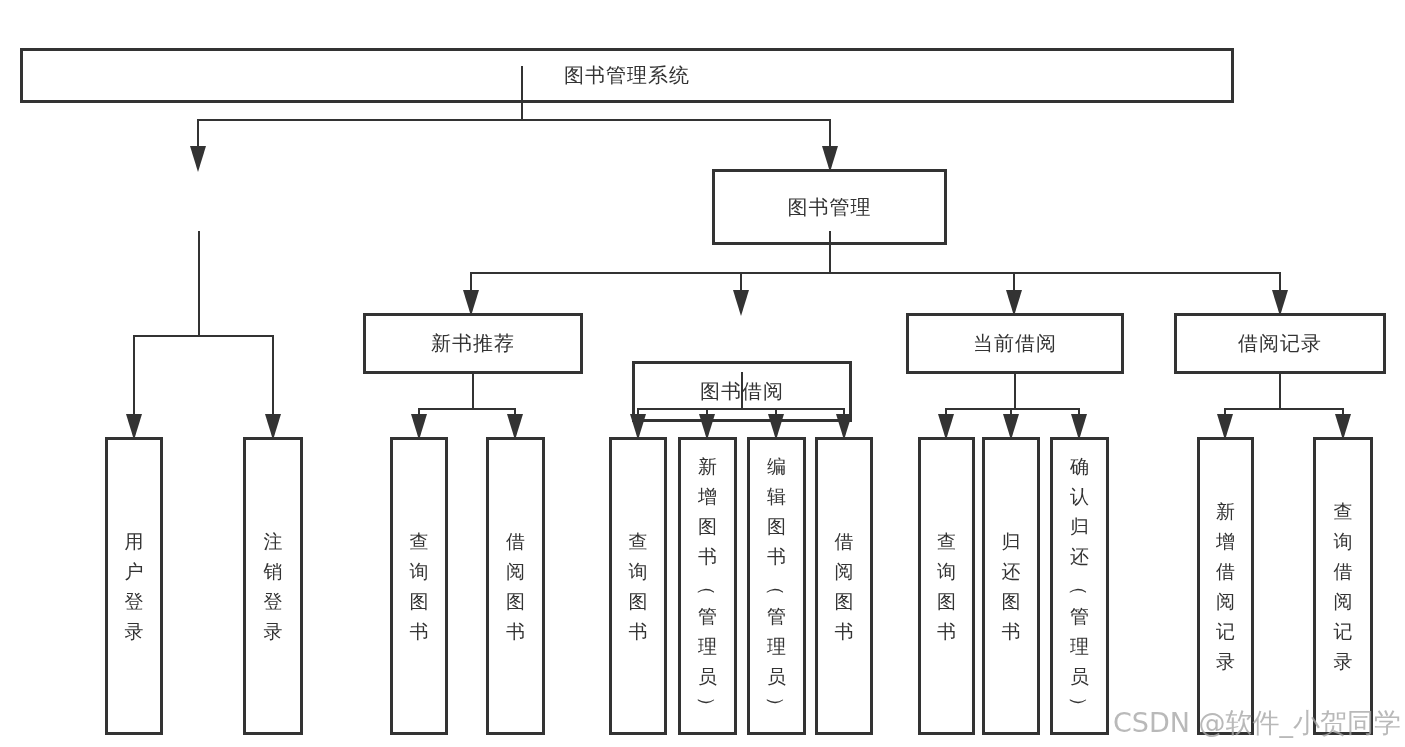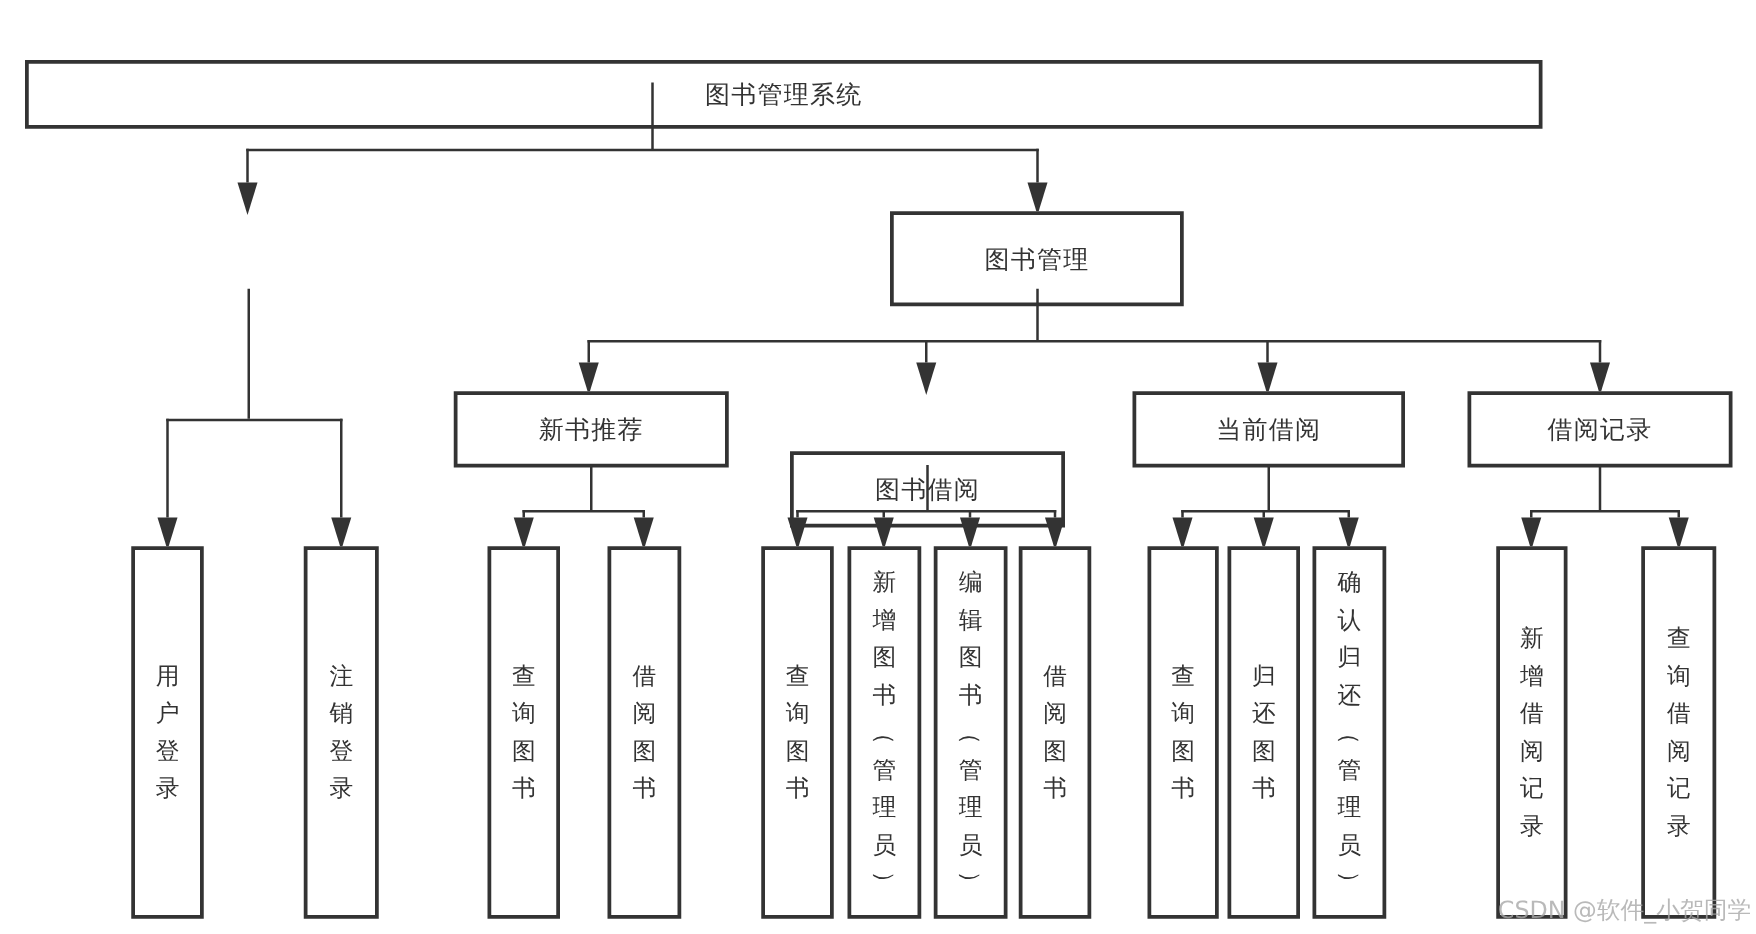--- a/index.html
+++ b/index.html
@@ -28,21 +28,21 @@
   .vline { position:absolute; width:2px; background:#333333; }
   .arrow { position:absolute; width:2px; background:#333333; }
   .arrow::after {
     content:""; position:absolute; left:-7px; top:100%;
     width:0; height:0;
     border-left:8px solid transparent; border-right:8px solid transparent;
     border-top:26px solid #333333;
   }
   .watermark {
     position:absolute; right:4px; bottom:6px;
-    font-size:19px; color:rgba(168,168,168,0.8);
+    font-size:27px; color:rgba(168,168,168,0.8);
     white-space:nowrap; z-index:5;margin-left:12px;
   }
 </style>
 </head>
 <body>
 
 <div class="canvas">
 
   <div class="hbox" style="left:20px; top:27px; width:1214px; height:55px;margin-top:21px;">
     <span class="hlabel">图书管理系统</span>

